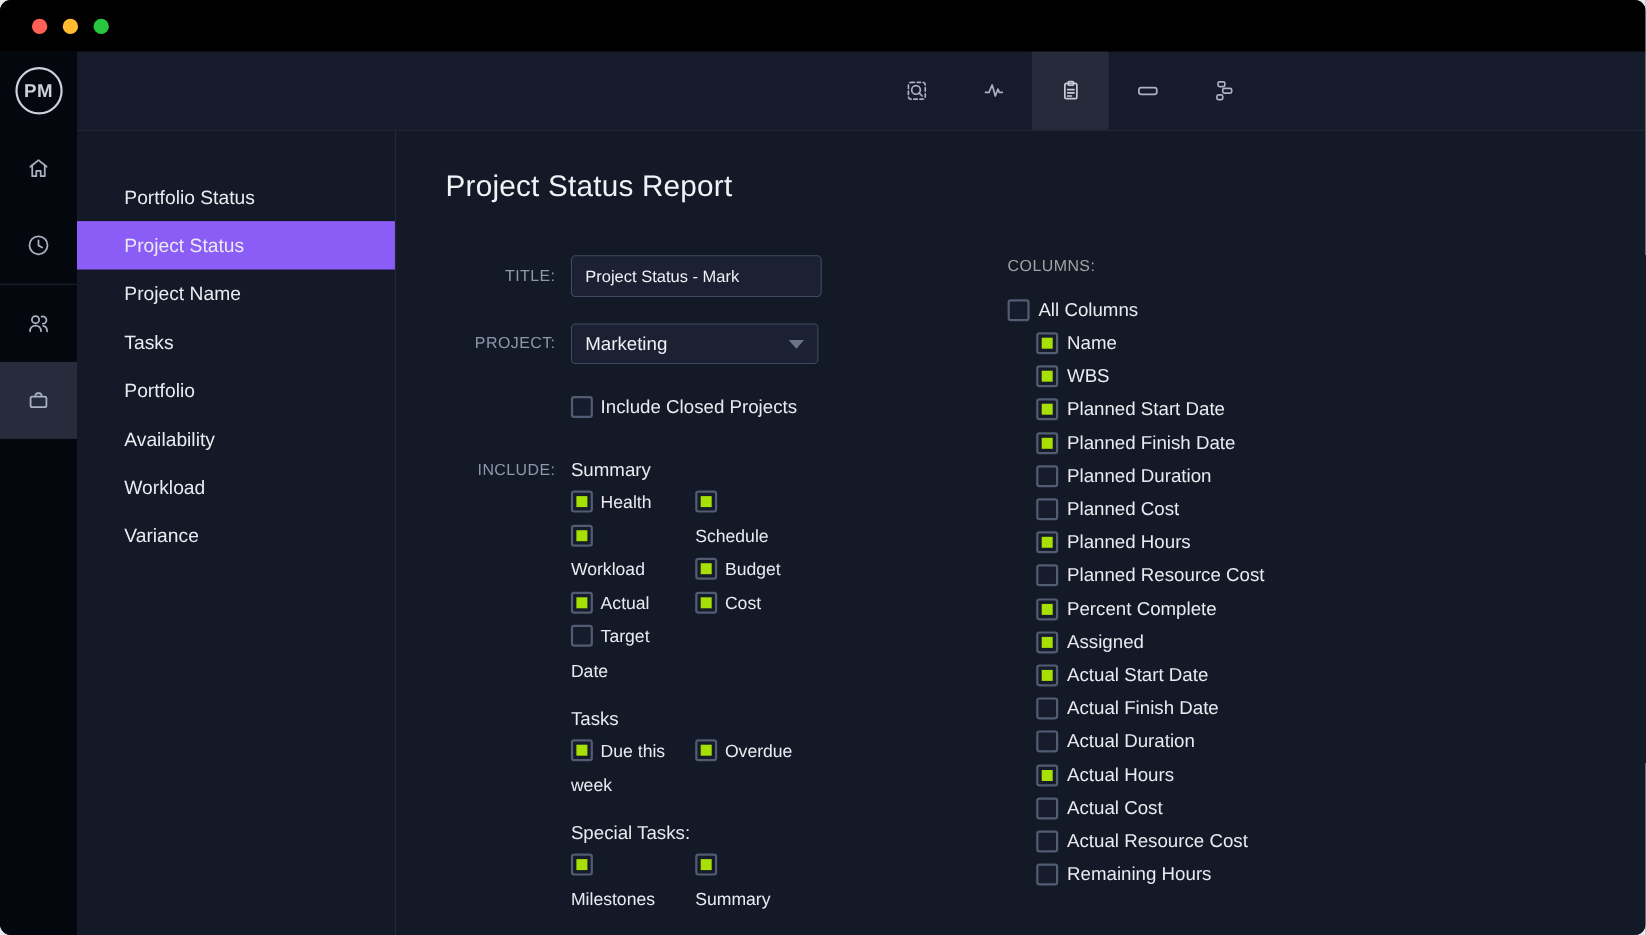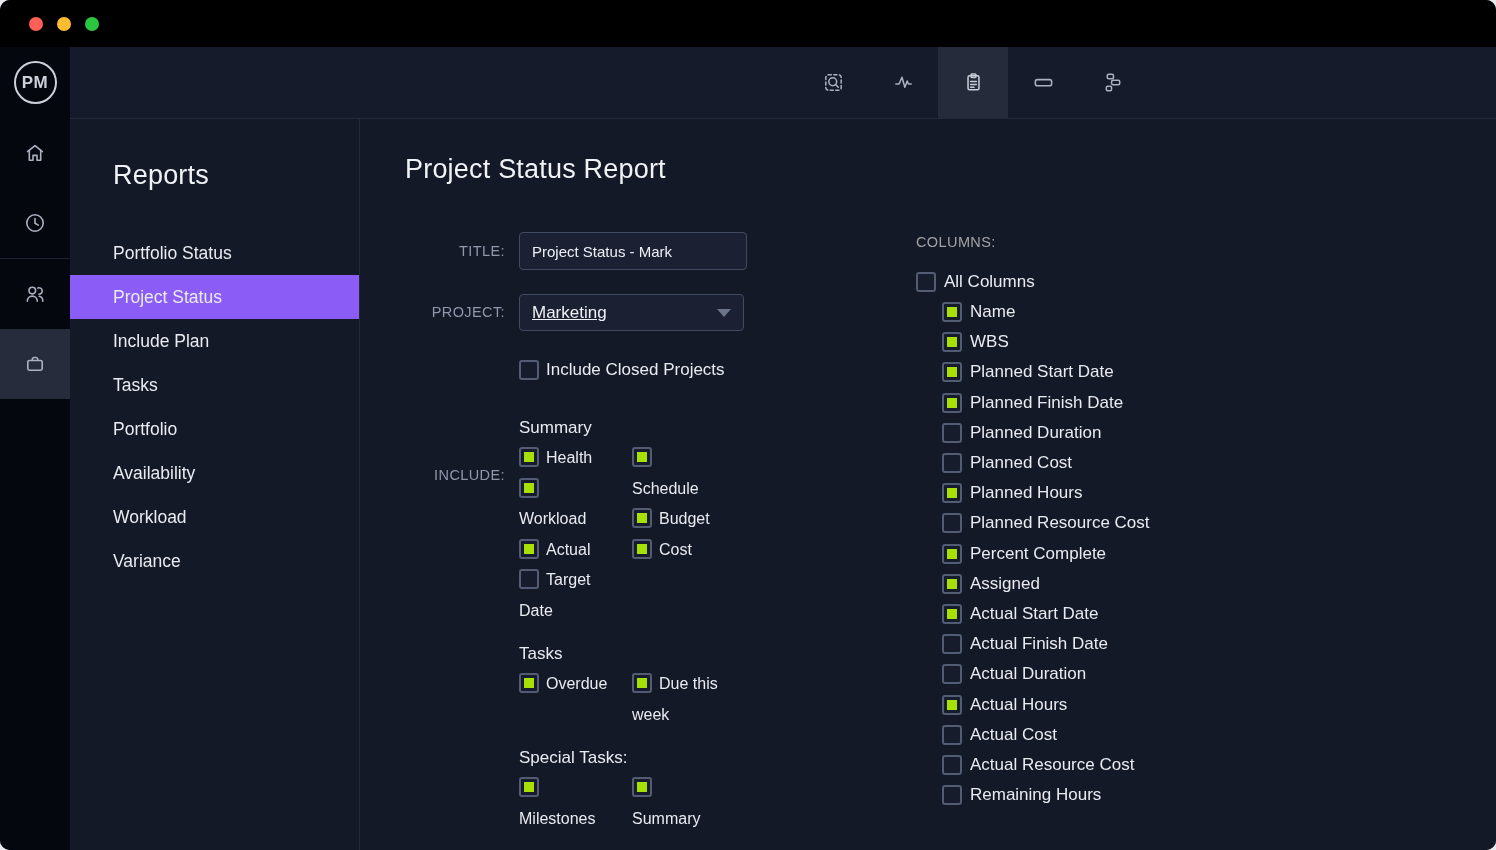--- a/index.html
+++ b/index.html
@@ -45,32 +45,32 @@
   .frow { display:flex; }
   .flabel { width:100px; flex-shrink:0; text-align:right; margin-right:14px;
             font-size:14.5px; color:#8f97ab; letter-spacing:.4px; }
   .row-title .flabel { line-height:38px; }
   input.text { width:228px; height:38px; box-sizing:border-box; background:#1b2132; border:1px solid #404a60;
                border-radius:4px; color:#eef0f5; font-size:15px; padding:0 12px; font-family:inherit; }
   .row-project { margin-top:24px; }
   .row-project .flabel { line-height:37px; }
   .select { width:225px; height:37px; box-sizing:border-box; background:#1b2132; border:1px solid #404a60;
             border-radius:4px; color:#eef0f5; font-size:17px; padding:0 12px; display:flex; align-items:center;
-            justify-content:space-between; cursor:pointer;text-decoration:underline; }
+            justify-content:space-between; cursor:pointer; }
   .caret { width:0; height:0; border-left:7px solid transparent; border-right:7px solid transparent; border-top:8px solid #6b7489; }
 
   .row-closed { margin-top:29px; }
   .cbrow { display:flex; align-items:center; font-size:17px; color:#e9ebf1; }
   .cb { width:20px; height:20px; box-sizing:border-box; border:2px solid #525c72; border-radius:3px;
         background:#161c2c; flex-shrink:0; cursor:pointer; }
   .cb.checked::after { content:""; display:block; width:10px; height:10px; margin:3px; background:#a7e005; }
   .cbrow .cb { margin-right:7px; }
 
   .row-include { margin-top:36px; }
-  .flabel.inc { line-height:24px;margin-top:47px; }
+  .flabel.inc { line-height:24px; }
   .inc-group { margin-bottom:16px; }
   .inc-head { font-size:17px; color:#e9ebf1; line-height:24px; }
   .inc-cols { display:flex; gap:22px; margin-top:3px; }
   .inc-col { width:91px; }
   .inc-item { font-size:16px; line-height:30.5px; color:#e9ebf1; }
   .inc-item .cb { display:inline-block; vertical-align:-4px; margin-right:7px; }
 
   
   .cols-col { padding-top:81px; }
   .cols-label { font-size:14.5px; color:#a3a3a3; letter-spacing:.4px; line-height:20px; }
@@ -161,28 +161,27 @@
               <rect x="10" y="9.7" width="8.5" height="4.6" rx="1.5"></rect>
               <rect x="4.5" y="15.9" width="5.5" height="4.6" rx="1.5"></rect>
             </svg>
           </div>
         </div>
       </div>
 
       <div class="content">
 
         <div class="sidebar">
-          <h2>Reports</h2>
           <div>
 
               <div class="nav-item">Portfolio Status</div>
 
               <div class="nav-item selected">Project Status</div>
 
-              <div class="nav-item">Include Plan</div>
+              <div class="nav-item">Project Name</div>
 
               <div class="nav-item">Tasks</div>
 
               <div class="nav-item">Portfolio</div>
 
               <div class="nav-item">Availability</div>
 
               <div class="nav-item">Workload</div>
 
               <div class="nav-item">Variance</div>
@@ -241,25 +240,25 @@
                           <div class="inc-item"><span class="cb checked"></span><span>Cost</span></div>
                         </div>
                     </div>
                   </div>
 
                   <div class="inc-group">
                     <div class="inc-head">Tasks</div>
                     <div class="inc-cols">
                       <div class="inc-col">
 
+                          <div class="inc-item"><span class="cb checked"></span><span>Due this week</span></div>
+                        </div>
+                      <div class="inc-col">
+
                           <div class="inc-item"><span class="cb checked"></span><span>Overdue</span></div>
-                        </div>
-                      <div class="inc-col">
-
-                          <div class="inc-item"><span class="cb checked"></span><span>Due this week</span></div>
                         </div>
                     </div>
                   </div>
 
                   <div class="inc-group">
                     <div class="inc-head">Special Tasks:</div>
                     <div class="inc-cols">
                       <div class="inc-col">
 
                           <div class="inc-item"><span class="cb checked"></span><span>Milestones</span></div>

